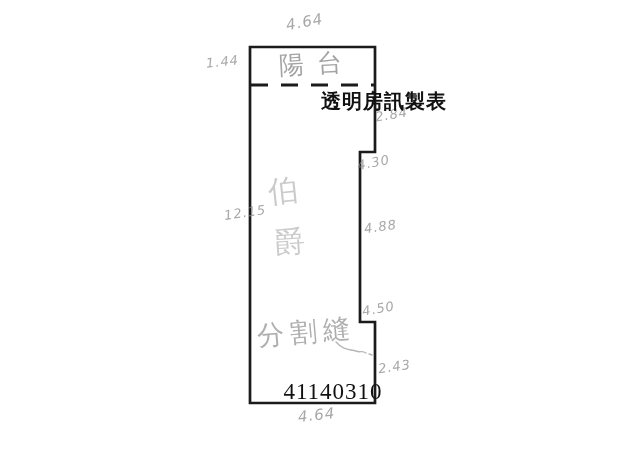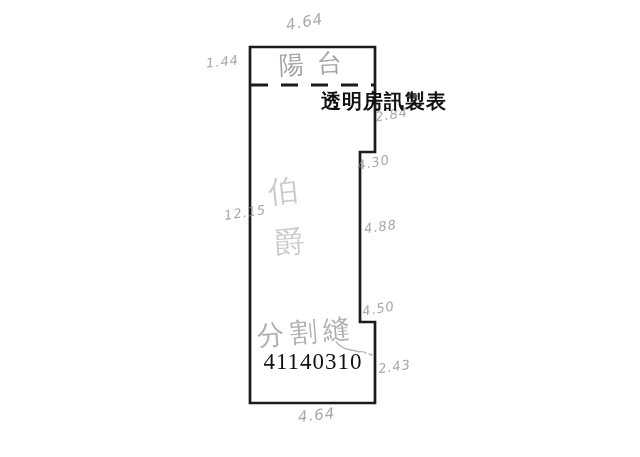--- a/index.html
+++ b/index.html
@@ -58,18 +58,18 @@
   <span class="txt pencil pencil-num" style="left:364px;top:220px;transform:rotate(-8deg);">4.88</span>
 
   <span class="txt pencil pencil-num" style="left:362px;top:302px;transform:rotate(-10deg);">4.50</span>
 
   <span class="txt hand-cjk" style="left:257px;top:318px;font-size:27px;letter-spacing:6px;opacity:.7;transform:rotate(-5deg);">分割縫</span>
 
   <span class="txt pencil pencil-num" style="left:378px;top:360px;transform:rotate(-8deg);">2.43</span>
 
   <span class="txt printed producer" style="left:321px;top:91px;text-align:center;">透明房訊製表</span>
 
-  <span class="txt printed serial centered-row" style="top:350px;">41140310</span>
+  <span class="txt printed serial centered-row" style="top:380px;margin-left:20px;">41140310</span>
 
 
   <span class="txt pencil pencil-num" style="left:298px;top:408px;font-size:15px;transform:rotate(-6deg);">4.64</span>
 
 </div>
 
 </body></html>

